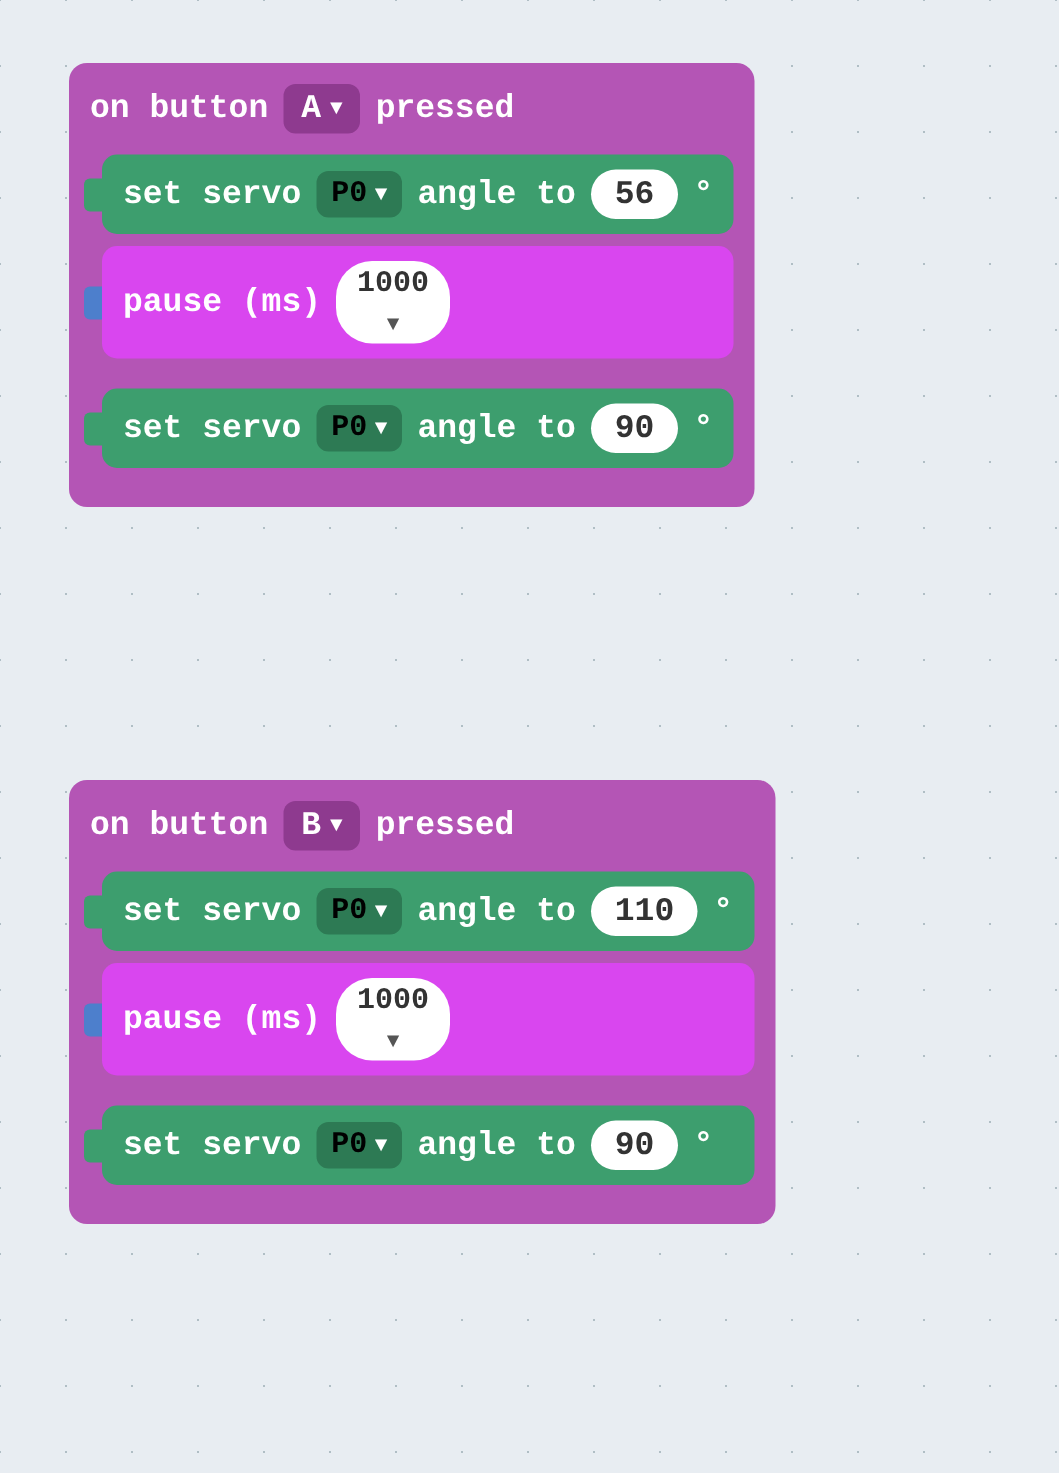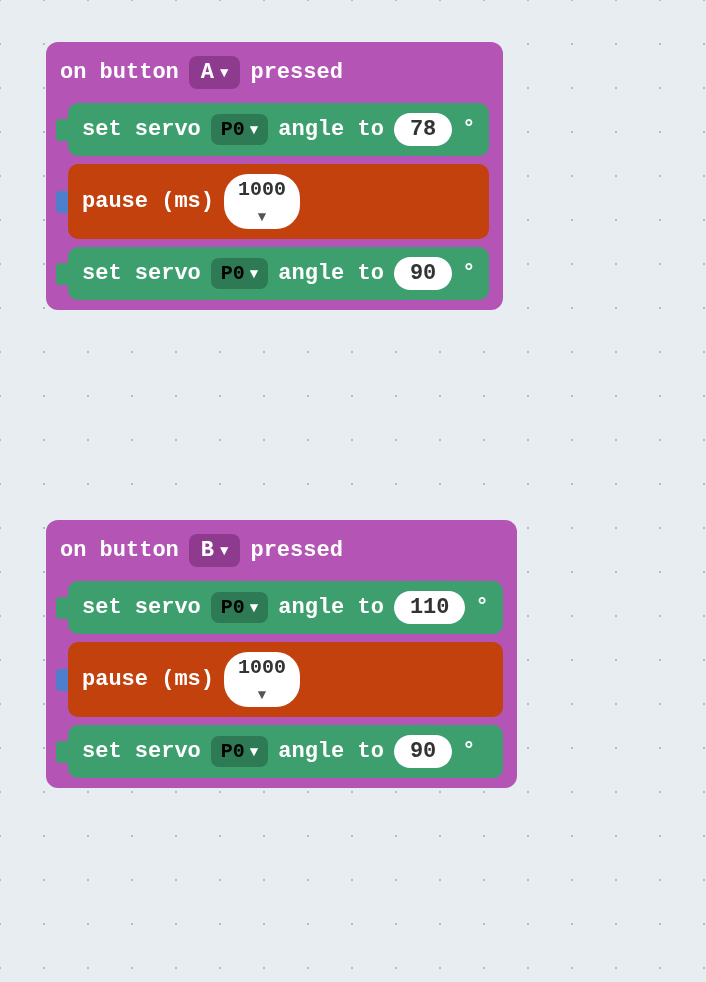--- a/index.html
+++ b/index.html
@@ -44,21 +44,21 @@
 
     .block-group-2 {
       top: 520px;
       left: 46px;
     }
 
     
     .purple-block {
       background-color: #b455b5;
       border-radius: 12px;
-      padding: 10px 14px 6px 14px;
+      padding: 10px 14px 22px 14px;
       display: flex;
       flex-direction: column;
       gap: 0;
       min-width: 420px;
       justify-content: flex-end;
     }
 
     .purple-header {
       display: flex;
       align-items: center;
@@ -114,27 +114,27 @@
       top: 50%;
       transform: translateY(-50%);
       width: 12px;
       height: 22px;
       background-color: #3d9e6e;
       border-radius: 4px 0 0 4px;
     }
 
     
     .blue-block {
-      background-color: #c2410c;
+      background-color: #d946ef;
       border-radius: 10px;
       padding: 10px 14px;
       display: flex;
       align-items: center;
       gap: 10px;
-      margin-bottom: 4px;
+      margin-bottom: 16px;
       position: relative;
     }
 
     .blue-block::before {
       content: '';
       position: absolute;
       left: -12px;
       top: 50%;
       transform: translateY(-50%);
       width: 12px;
@@ -231,21 +231,21 @@
       <div class="inner-blocks">
 
         <div class="green-block">
           <span class="block-text">set servo</span>
           <div class="value-pill">
             <span class="pill-text">P0</span>
             <span class="dropdown-arrow">▼</span>
           </div>
           <span class="block-text">angle to</span>
           <div class="number-oval">
-            <span class="num-text">78</span>
+            <span class="num-text">56</span>
           </div>
           <span class="degree-text">°</span>
         </div>
 
         <div class="blue-block">
           <span class="block-text">pause (ms)</span>
           <div class="pause-dropdown">
             <span class="pause-text">1000</span>
             <span class="dropdown-arrow">▼</span>
           </div>

